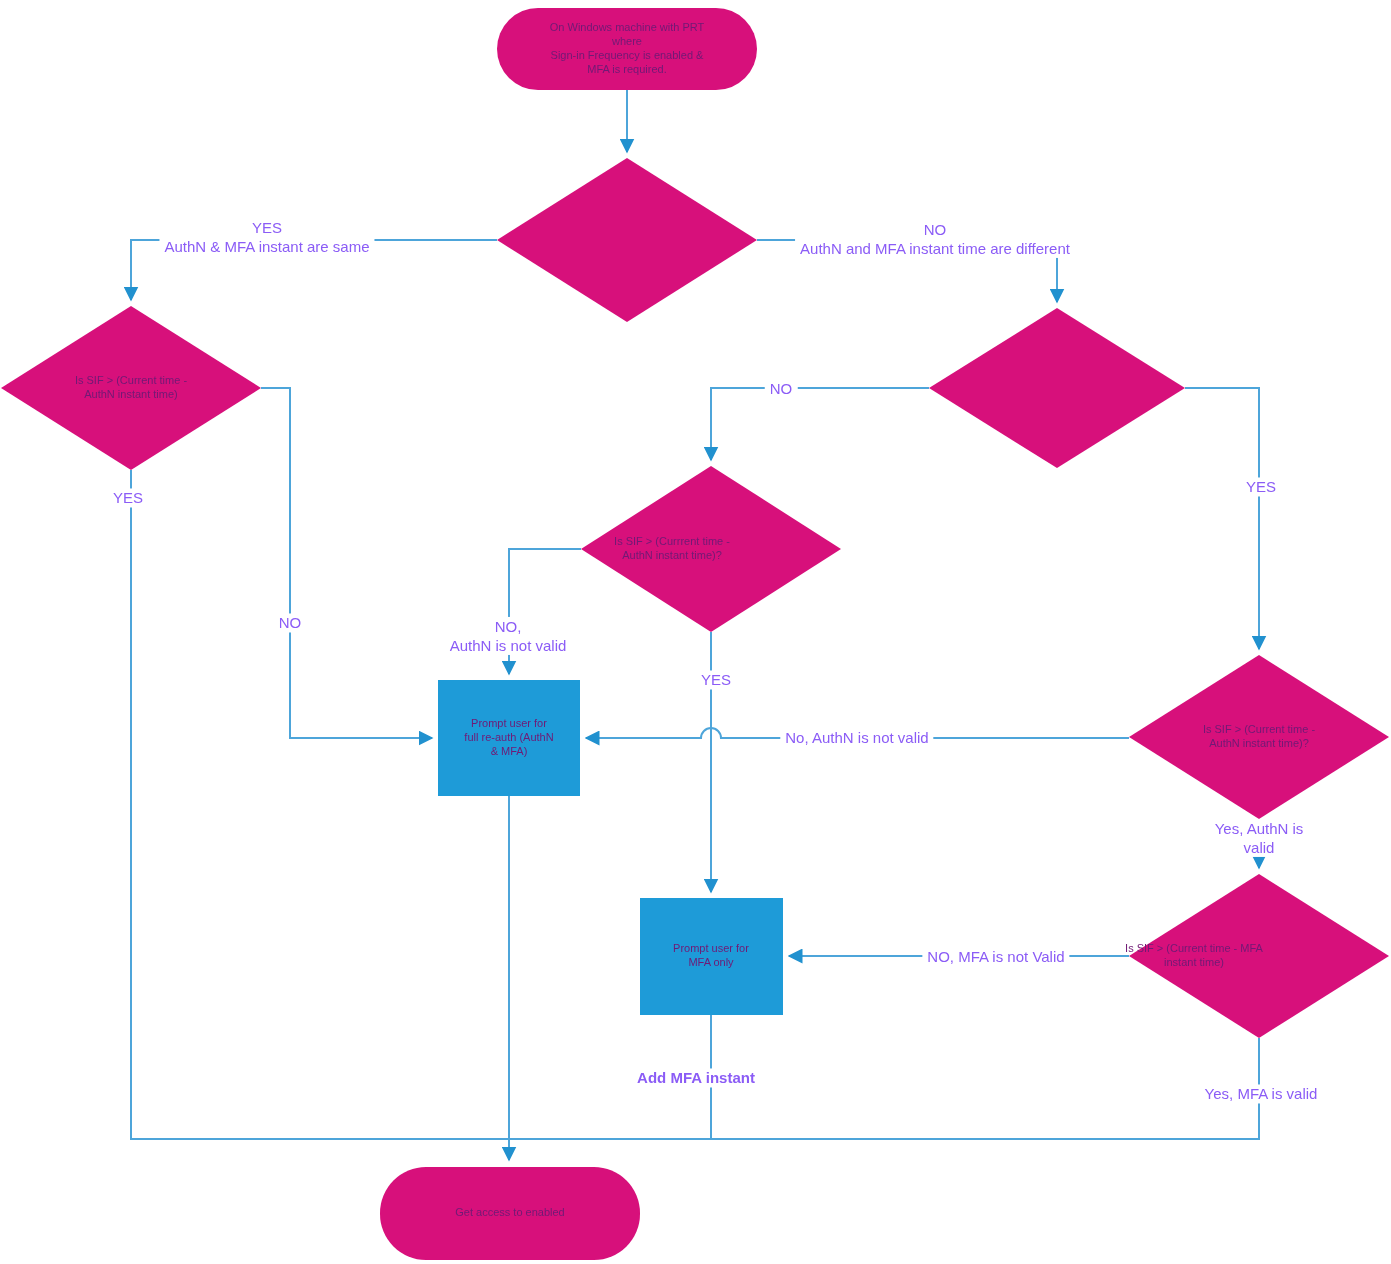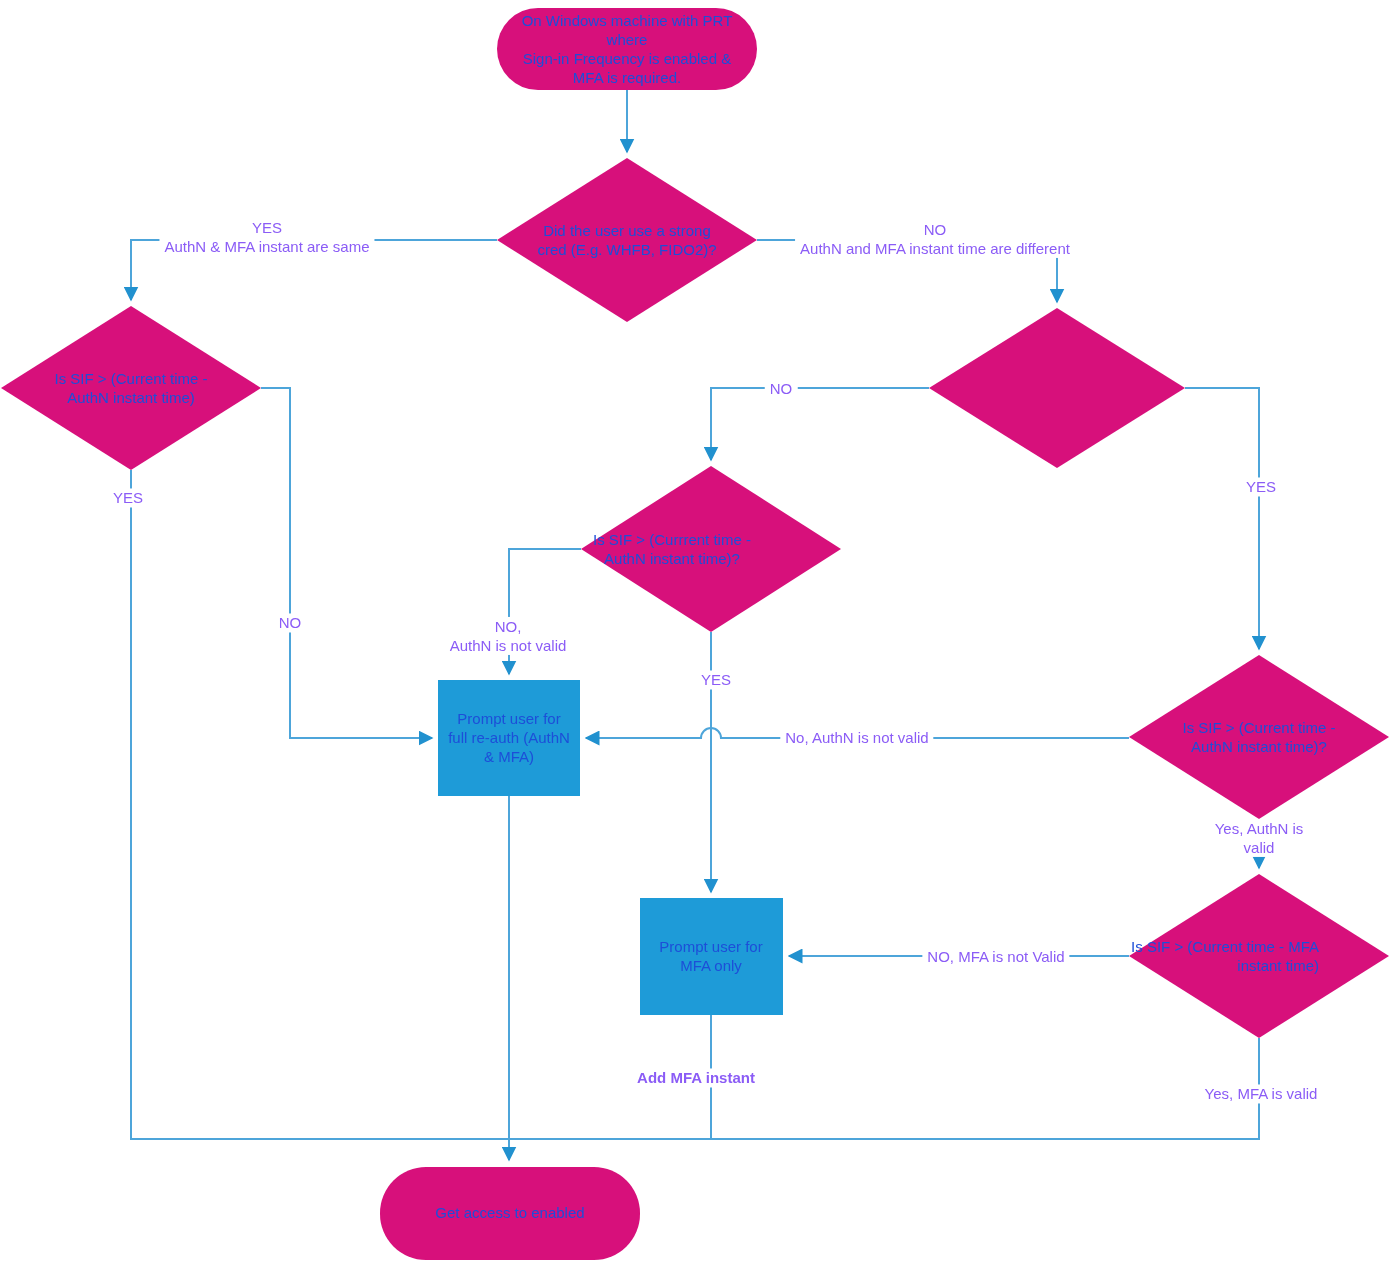--- a/index.html
+++ b/index.html
@@ -12,22 +12,22 @@
   }
   .canvas svg{position:absolute;left:0;top:0;}
   .lbl{
     position:absolute;
     transform:translate(-50%,-50%);
     white-space:pre-line;
     text-align:center;
     line-height:1.27;
   }
   .node-label{
-    color:#1d4ed8;
-    font-size:15px;
+    color:#701a75;
+    font-size:11px;
   }
   .edge-label{
     color:#8b5cf6;
     font-size:15px;
     background:#ffffff;
     padding:0 5px;
   }
 </style>
 </head>
 <body>
@@ -70,29 +70,27 @@
       <rect x="438" y="680" width="142" height="116" fill="#1e9bd8"></rect>
       <rect x="640" y="898" width="143" height="117" fill="#1e9bd8"></rect>
       <rect x="380" y="1167" width="260" height="93" rx="46" fill="#d7107b"></rect>
     </g>
   </svg>
 
   <div class="lbl node-label" style="left:627px;top:49px;width:256px;">On Windows machine with PRT
 where
 Sign-in Frequency is enabled &amp;
 MFA is required.</div>
-  <div class="lbl node-label" style="left:627px;top:240px;width:240px;">Did the user use a strong
-cred (E.g. WHFB, FIDO2)?</div>
   <div class="lbl node-label" style="left:131px;top:388px;width:230px;">Is SIF &gt; (Current time -
 AuthN instant time)</div>
   <div class="lbl node-label" style="left:672px;top:549px;width:240px;">Is SIF &gt; (Currrent time -
 AuthN instant time)?</div>
   <div class="lbl node-label" style="left:1259px;top:737px;width:240px;">Is SIF &gt; (Current time -
 AuthN instant time)?</div>
-  <div class="lbl node-label" style="left:1194px;top:956px;width:250px;text-align:right;">Is SIF &gt; (Current time - MFA
+  <div class="lbl node-label" style="left:1194px;top:956px;width:250px;">Is SIF &gt; (Current time - MFA
 instant time)</div>
   <div class="lbl node-label" style="left:509px;top:738px;width:140px;">Prompt user for
 full re-auth (AuthN
 &amp; MFA)</div>
   <div class="lbl node-label" style="left:711px;top:956px;width:140px;">Prompt user for
 MFA only</div>
   <div class="lbl node-label" style="left:510px;top:1213px;width:240px;">Get access to enabled</div>
 
   <div class="lbl edge-label" style="left:267px;top:237px;">YES
 AuthN &amp; MFA instant are same</div>

